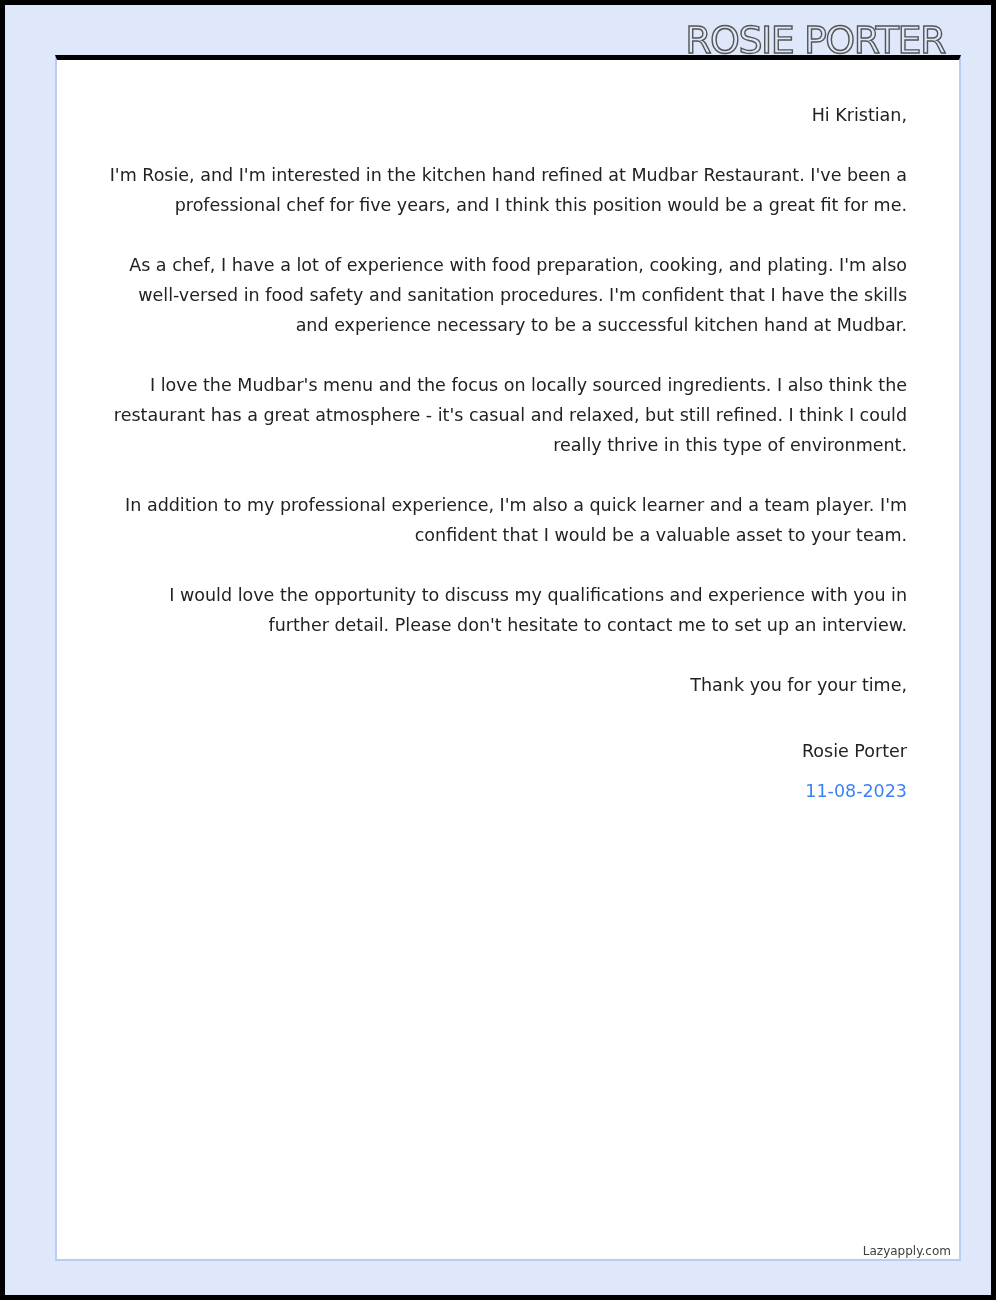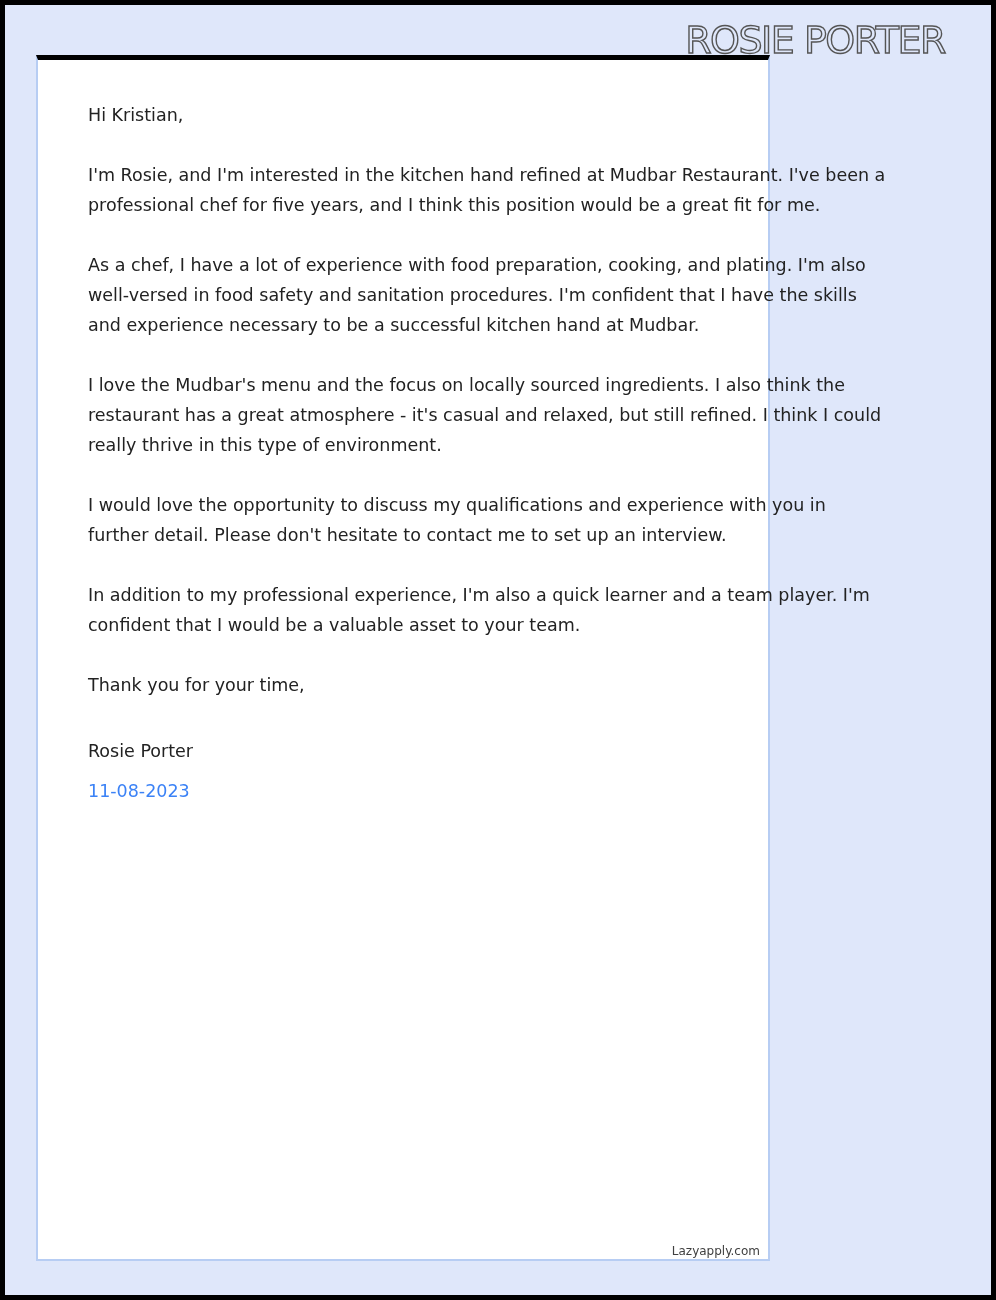--- a/index.html
+++ b/index.html
@@ -9,24 +9,25 @@
     position: relative; overflow: hidden;
     font-family: "DejaVu Sans", sans-serif;
   }
   .name-header {
     position: absolute; right: 46px; top: 12px;
     font-family: "DejaVu Sans", sans-serif; font-size: 38px; letter-spacing: -1.5px;
     color: #dfe7fa; -webkit-text-stroke: 1.4px #555; font-weight: normal;
     line-height: 46px;
   }
   .page {
-    position: absolute; left: 31px; top: 50px; width: 734px; height: 1206px;
+    position: absolute; left: 50px; top: 50px; width: 906px; height: 1206px;
     background: #fff; border-top: 5px solid #000;
     border-left: 2px solid #b7cdf3; border-right: 2px solid #b7cdf3; border-bottom: 2px solid #b7cdf3;
     box-sizing: border-box;
+    text-align: right;
   }
   .content {
     position: absolute; left: 50px; top: 40px; width: 800px;
     font-size: 17.5px; line-height: 30px; color: #222;
   }
   .content p { margin: 0 0 30px 0; }
   .content p.closing { margin-bottom: 36px; }
   .content p.sig { margin-bottom: 10px; }
   .date { color: #3b82f6; }
   .footer {
@@ -37,20 +38,20 @@
 <body>
 
 <div class="name-header">ROSIE PORTER</div>
 
 <div class="page">
   <div class="content">
     <p>Hi Kristian,</p>
     <p>I'm Rosie, and I'm interested in the kitchen hand refined at Mudbar Restaurant. I've been a professional chef for five years, and I think this position would be a great fit for me.</p>
     <p>As a chef, I have a lot of experience with food preparation, cooking, and plating. I'm also well-versed in food safety and sanitation procedures. I'm confident that I have the skills and experience necessary to be a successful kitchen hand at Mudbar.</p>
     <p>I love the Mudbar's menu and the focus on locally sourced ingredients. I also think the restaurant has a great atmosphere - it's casual and relaxed, but still refined. I think I could really thrive in this type of environment.</p>
+    <p>In addition to my professional experience, I'm also a quick learner and a team player. I'm confident that I would be a valuable asset to your team.</p>
     <p>I would love the opportunity to discuss my qualifications and experience with you in further detail. Please don't hesitate to contact me to set up an interview.</p>
-    <p>In addition to my professional experience, I'm also a quick learner and a team player. I'm confident that I would be a valuable asset to your team.</p>
     <p class="closing">Thank you for your time,</p>
     <p class="sig">Rosie Porter</p>
     <p class="date">11-08-2023</p>
   </div>
   <div class="footer">Lazyapply.com</div>
 </div>
 
 </body></html>

